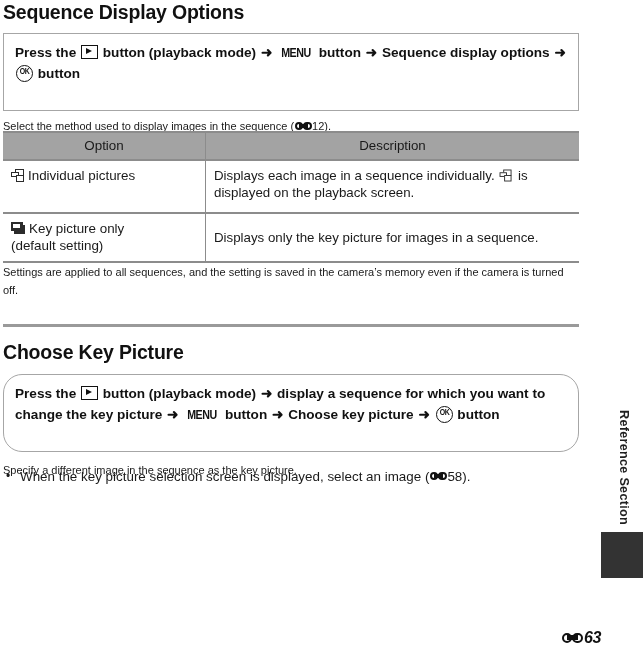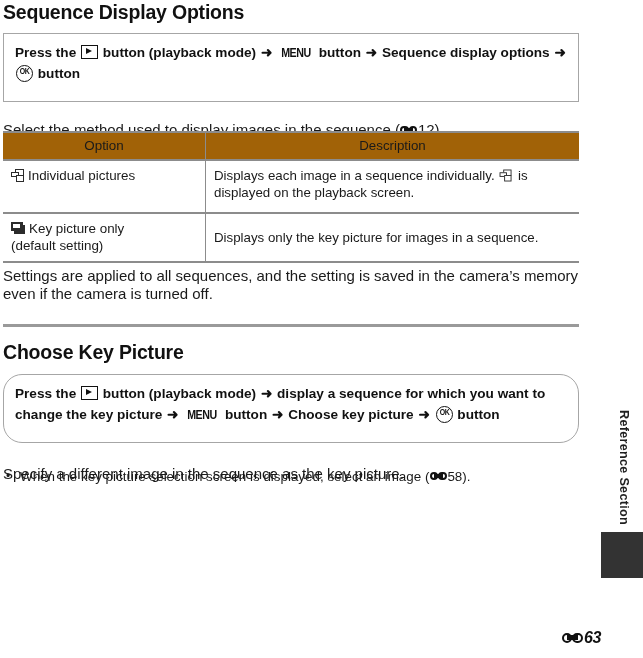--- a/index.html
+++ b/index.html
@@ -34,33 +34,33 @@
   }
   .title-seq { position: absolute; left: 3px; top: 1px; }
   .title-key { position: absolute; left: 3px; top: 341px; }
 
   
   .instr-box {
     position: absolute;
     box-sizing: border-box;
     border: 1px solid #a6a6a6;
     background: #fff;
-    padding: 8px 11px 17px 11px;
+    padding: 8px 11px 26px 11px;
     font-size: 13.6px;
     font-weight: bold;
     line-height: 21px;
     color: #111;
   }
   #instr-box-1 { left: 3px; top: 33px; width: 576px; }
   #instr-box-2 { left: 3px; top: 374px; width: 576px; border-radius: 19px; }
 
   
   .body-text {
     position: absolute;
-    font-size: 15px;
+    font-size: 11px;
     line-height: 18px;
     color: #1a1a1a;
   }
   #para-select { left: 3px; top: 106px; width: 576px; }
   #para-settings { left: 3px; top: 252px; width: 578px; }
   #para-specify { left: 3px; top: 450px; width: 576px; }
 
   .bullet-list {
     position: absolute;
     left: 3px;
@@ -87,21 +87,21 @@
   
   .opt-table {
     position: absolute;
     left: 3px;
     top: 131px;
     width: 576px;
     border-collapse: collapse;
     font-size: 13.2px;
   }
   .opt-table thead th {
-    background: #a16207;
+    background: #a3a3a3;
     font-weight: normal;
     font-size: 13px;
     text-align: center;
     padding: 5px 6px 6px 6px;
     border-top: 2.5px solid #8c8c8c;
     border-bottom: 2px solid #8c8c8c;
     color: #1a1a1a;
   }
   .opt-table tbody td {
     padding: 6px 8px 7px 8px;

